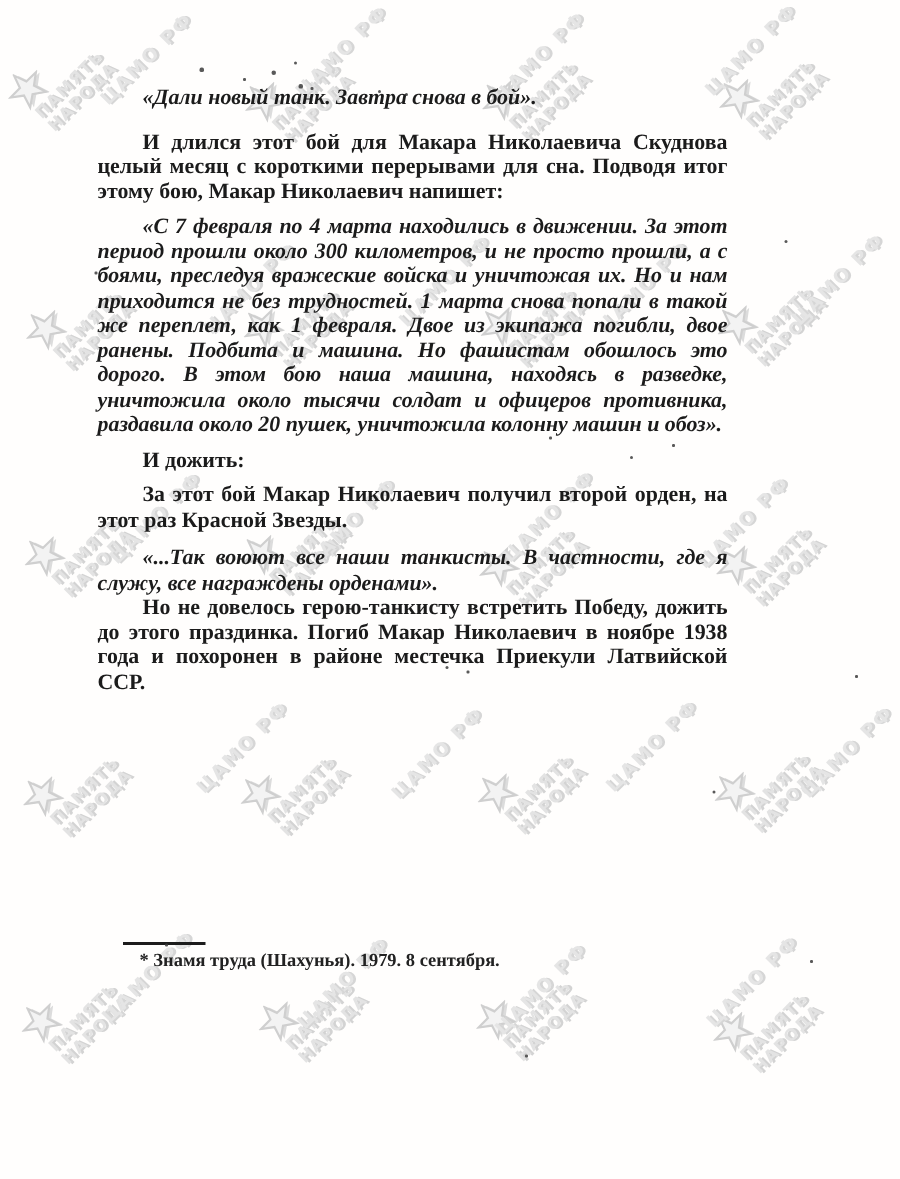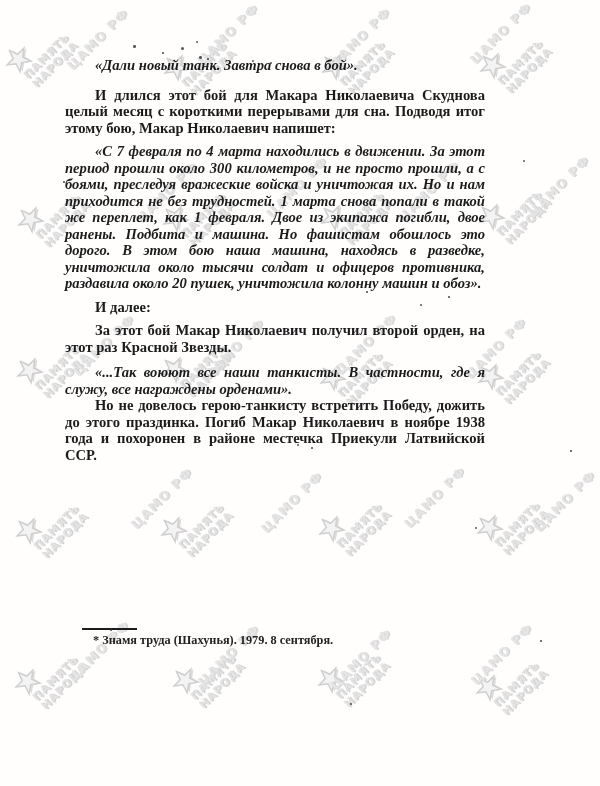--- a/index.html
+++ b/index.html
@@ -234,21 +234,21 @@
       <div class="wm-stamp" style="left: 70px; top: 672px;">ЦАМО РФ</div>
       <div class="wm-stamp" style="left: 200px; top: 676px;">ЦАМО РФ</div>
       <div class="wm-stamp" style="left: 332px; top: 680px;">ЦАМО РФ</div>
       <div class="wm-stamp" style="left: 473px; top: 675px;">ЦАМО РФ</div>
     </div>
 
   <div class="text-block" id="text-block">
       <div class="blk quote">«Дали новый танк. Завтра снова в бой».</div>
       <div class="blk body">И длился этот бой для Макара Николаевича Скуднова целый месяц с короткими перерывами для сна. Подводя итог этому бою, Макар Николаевич напишет:</div>
       <div class="blk quote">«С 7 февраля по 4 марта находились в движении. За этот период прошли около 300 километров, и не просто прошли, а с боями, преследуя вражеские войска и уничтожая их. Но и нам приходится не без трудностей. 1 марта снова попали в такой же переплет, как 1 февраля. Двое из экипажа погибли, двое ранены. Подбита и машина. Но фашистам обошлось это дорого. В этом бою наша машина, находясь в разведке, уничтожила около тысячи солдат и офицеров противника, раздавила около 20 пушек, уничтожила колонну машин и обоз».</div>
-      <div class="blk body">И далее:</div>
+      <div class="blk body">И дожить:</div>
       <div class="blk body">За этот бой Макар Николаевич получил второй орден, на этот раз Красной Звезды.</div>
       <div class="blk quote">«...Так воюют все наши танкисты. В частности, где я служу, все награждены орденами».</div>
       <div class="blk body">Но не довелось герою-танкисту встретить Победу, дожить до этого праздинка. Погиб Макар Николаевич в ноябре 1938 года и похоронен в районе местечка Приекули Латвийской ССР.</div>
     </div>
 
   <div class="footnote-rule"></div>
   <div class="footnote">* Знамя труда (Шахунья). 1979. 8 сентября.</div>
 
 
 <div class="speck" style="left: 133px; top: 45px; width: 2.5px; height: 2.5px;"></div>

